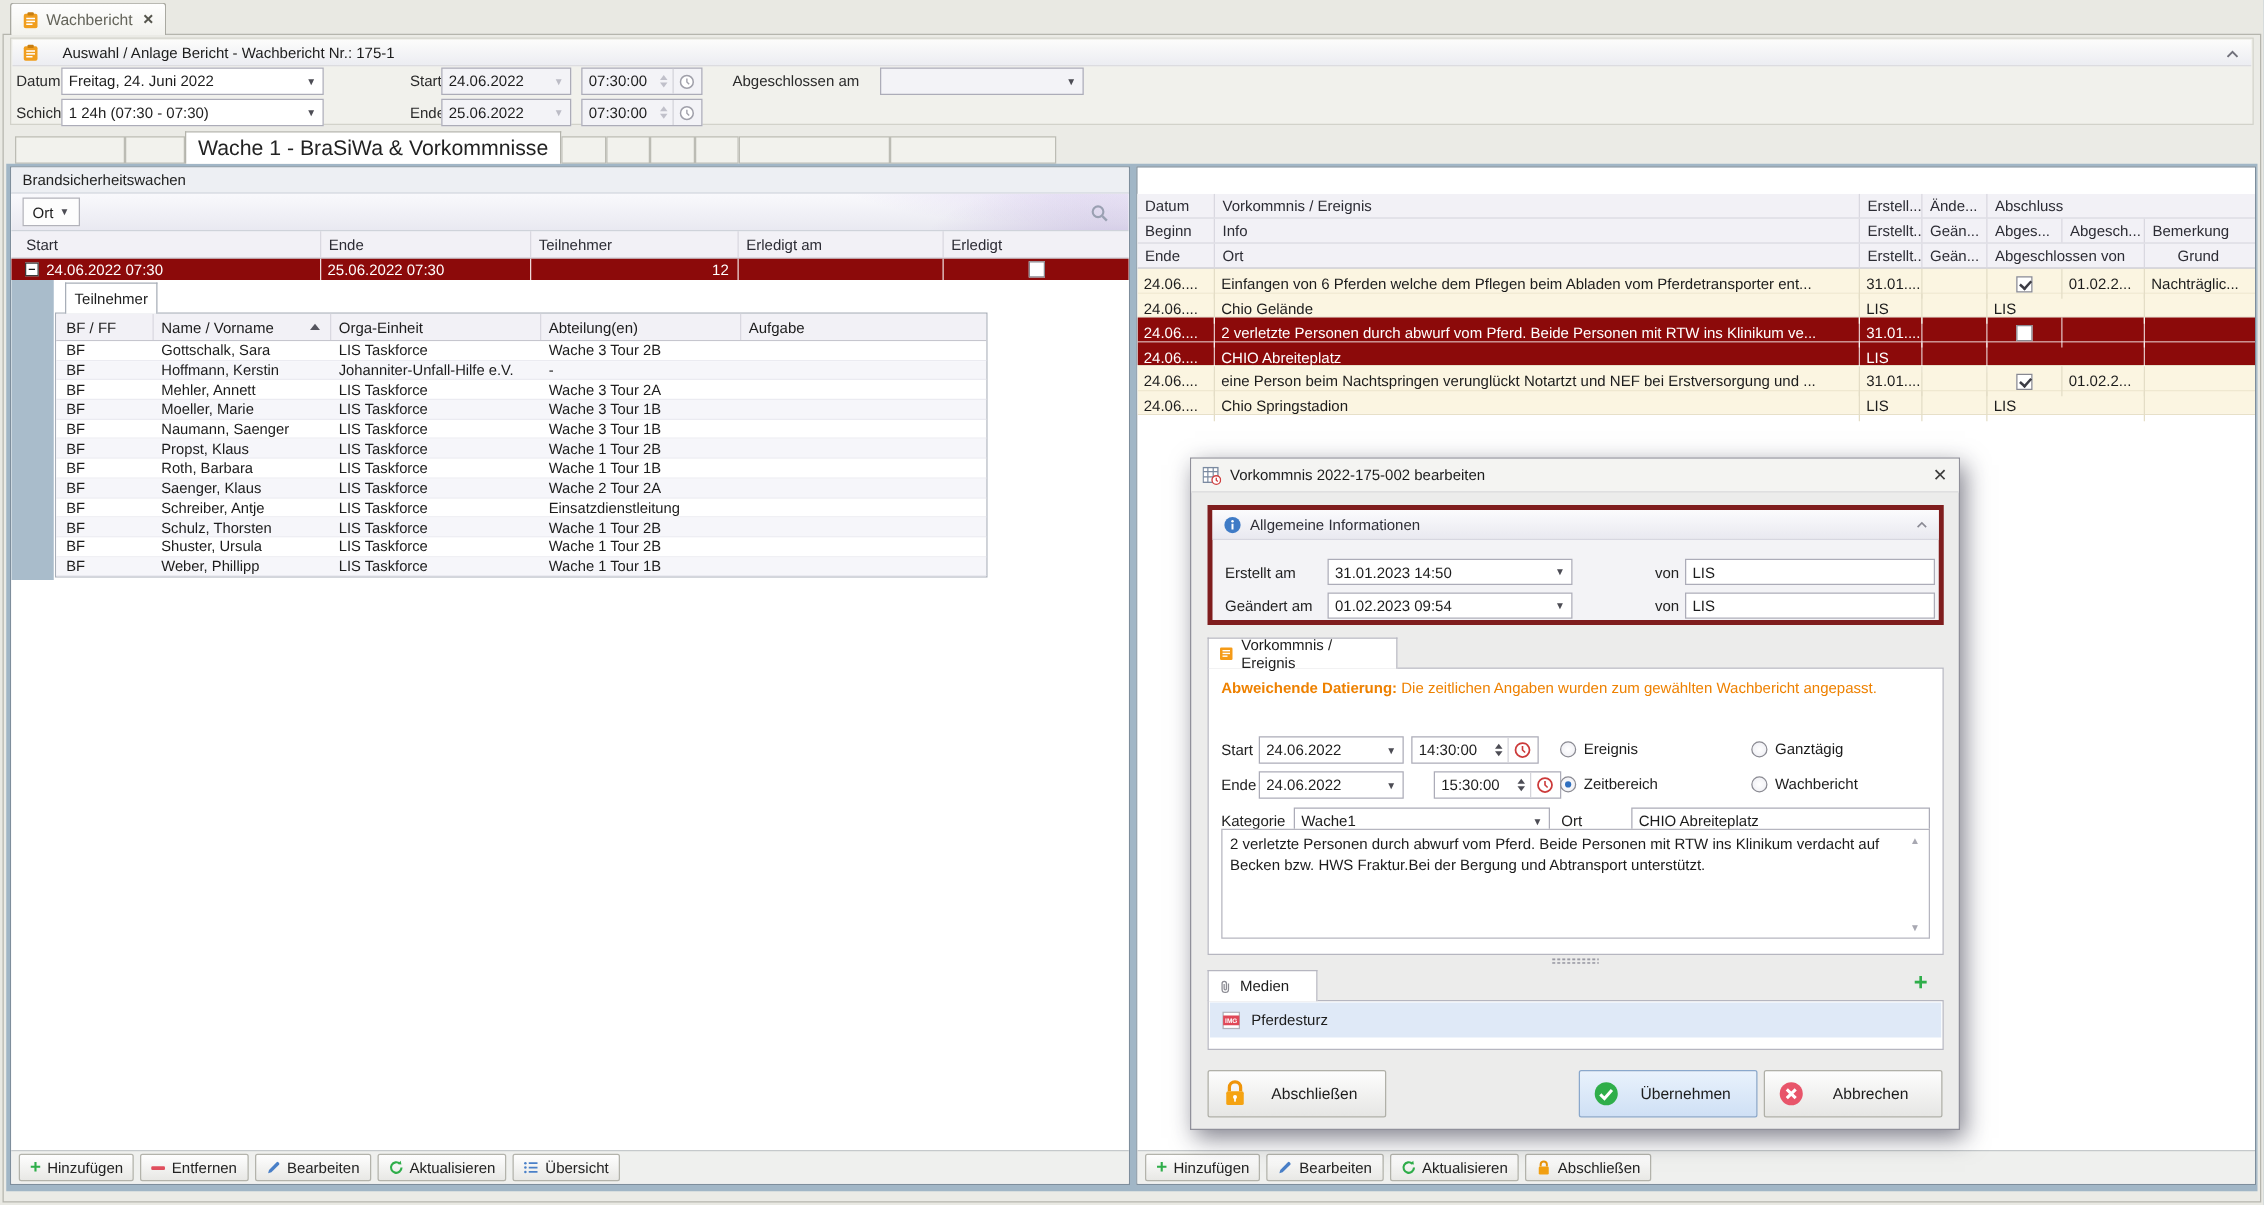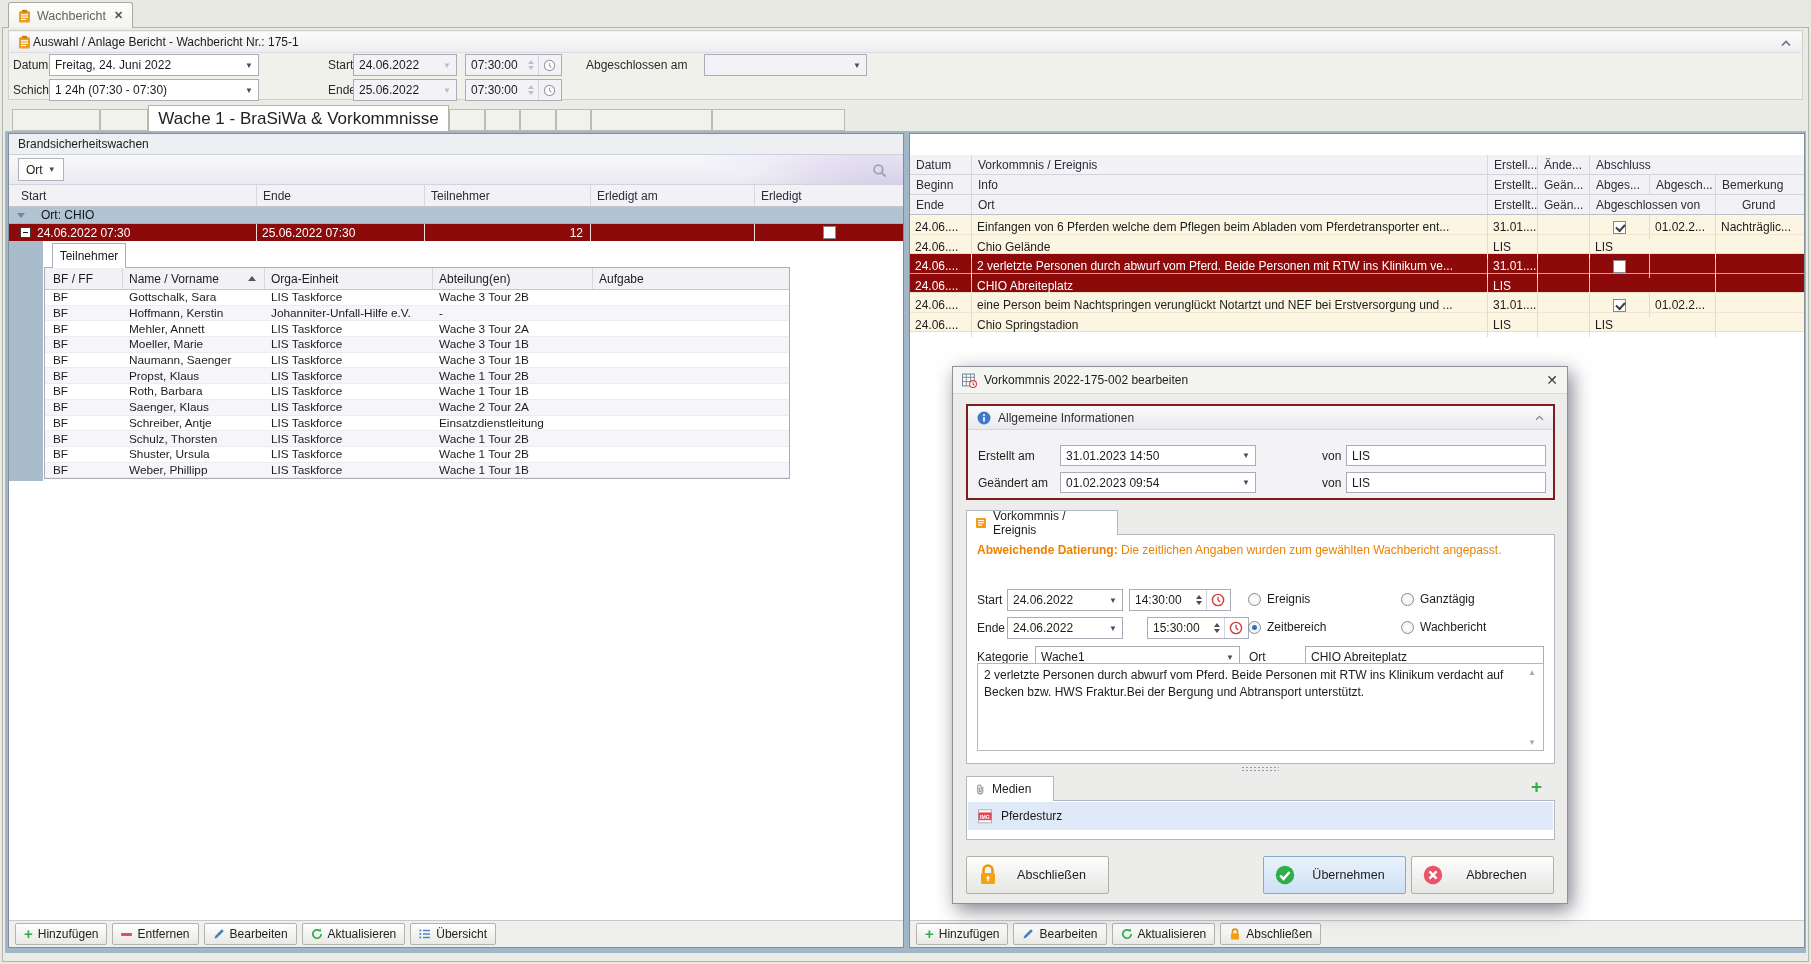--- a/index.html
+++ b/index.html
@@ -12,21 +12,21 @@
   
   .frame { position:absolute; left:2px; top:27px; right:2px; bottom:2px; border:1px solid #b5b5ad; background:#ebebe6; }
   .doctab { position:absolute; left:8px; top:2px; height:26px; padding:0 9px; display:flex; align-items:center; gap:6px;
             background:linear-gradient(#fefefe,#f2f2ee); border:1px solid #a9a9a1; border-bottom:none; border-radius:3px 3px 0 0; z-index:3; }
   .doctab .lbl { color:#64645a; font-size:12.5px; }
   .doctab .x { color:#55554d; font-weight:bold; font-size:11px; cursor:default; margin-left:2px; }
 
   
   .hdrblock { position:absolute; left:8px; top:30px; width:1795px; height:70px; background:#f1f1ec; border:1px solid #d2d2ca; }
   .hdrtitle { position:absolute; left:1px; top:1px; width:1791px; height:21px; background:linear-gradient(#fcfcfb,#ecedf2);
-              border-bottom:1px solid #dcdce0; display:flex; align-items:center; gap:2px; padding:0 8px; }
+              border-bottom:1px solid #dcdce0; display:flex; align-items:center; gap:19px; padding:0 8px; }
   .hlabel { position:absolute; color:#2a2a2a; white-space:nowrap; }
   .fld { position:absolute; height:22px; background:#fff; border:1px solid #acacb8; display:flex; align-items:center; padding:0 5px; }
   .fld .val { flex:1; white-space:nowrap; overflow:hidden; }
   .fld .arw { color:#4c4c54; font-size:8px; margin-left:4px; }
   .fld.gray { background:#f3f3f7; }
   .fld.gray .arw { color:#bcbcc6; }
   .spin { display:flex; flex-direction:column; gap:2px; margin:0 4px 0 2px; }
   .spin i { width:0; height:0; border-left:3.5px solid transparent; border-right:3.5px solid transparent; }
   .spin .up { border-bottom:4px solid #4c4c54; }
   .spin .dn { border-top:4px solid #4c4c54; }
@@ -117,21 +117,21 @@
 
   .cb { width:13px; height:13px; background:#fff; border:1px solid #888890; position:relative; flex:none; }
   .cb.checked::after { content:""; position:absolute; left:2px; top:2px; width:7px; height:4px;
                        border-left:2px solid #3c3c44; border-bottom:2px solid #3c3c44; transform:rotate(-48deg); }
 
   
   .dialog { position:absolute; left:952px; top:366px; width:616px; height:538px; background:#ececeb; border:1px solid #90909a;
             box-shadow:4px 6px 18px rgba(30,30,50,.55); z-index:5; }
   .dtitle { height:27px; background:#f4f4f2; border-bottom:1px solid #d8d8da; display:flex; align-items:center; gap:7px; padding:0 9px; }
   .dtitle .x { margin-left:auto; font-size:14px; color:#3c3c3c; cursor:default; }
-  .gbox { position:absolute; left:13px; top:37px; width:589px; height:96px; border:2px solid #7f1d1d; background:#f3f3f6; }
+  .gbox { position:absolute; left:13px; top:37px; width:589px; height:96px; border:4px solid #7f1d1d; background:#f3f3f6; }
   .gbh { height:24px; background:linear-gradient(#fbfbfd,#e9e9f0); border-bottom:1px solid #d7d7e0; display:flex; align-items:center; gap:7px; padding:0 9px; color:#2e2e36; }
   .gbh .chev { margin-left:auto; }
   .dlabel { position:absolute; white-space:nowrap; color:#222; }
   .dinput { position:absolute; height:21px; background:#fff; border:1px solid #acacb8; padding:0 5px; font:12px "Liberation Sans",sans-serif; color:#1c1c1c; }
   .vtab { position:absolute; left:13px; top:143px; width:152px; height:25px; background:#fff; border:1px solid #b6b6c0; border-bottom:none;
           display:flex; align-items:center; gap:6px; padding:0 8px; z-index:2; }
   .cbox { position:absolute; left:13px; top:167px; width:589px; height:230px; background:#fff; border:1px solid #b6b6c0; }
   .warn { position:absolute; left:10px; top:7px; width:545px; color:var(--warn-orange); line-height:17px; }
   .warn b { font-weight:bold; }
   .radio { display:flex; align-items:center; gap:6px; position:absolute; }
@@ -268,24 +268,20 @@
           </svg>
         </span>
     </div>
     <div class="lhead">
       <div class="hc lc1">Start</div>
       <div class="hc lc2">Ende</div>
       <div class="hc lc3">Teilnehmer</div>
       <div class="hc lc4">Erledigt am</div>
       <div class="hc lc5" style="border-right:none;">Erledigt</div>
     </div>
-    <div class="grouprow">
-      <span class="tri"></span>
-      <span class="glbl">Ort: CHIO</span>
-    </div>
     <div class="mrow sel">
       <div class="mc lc1" style="padding-left:0;">
         <span class="exp"></span>
         <span>24.06.2022 07:30</span>
       </div>
       <div class="mc lc2">25.06.2022 07:30</div>
       <div class="mc lc3 num">12</div>
       <div class="mc lc4"></div>
       <div class="mc lc5 center">
         <span class="cb"></span>

